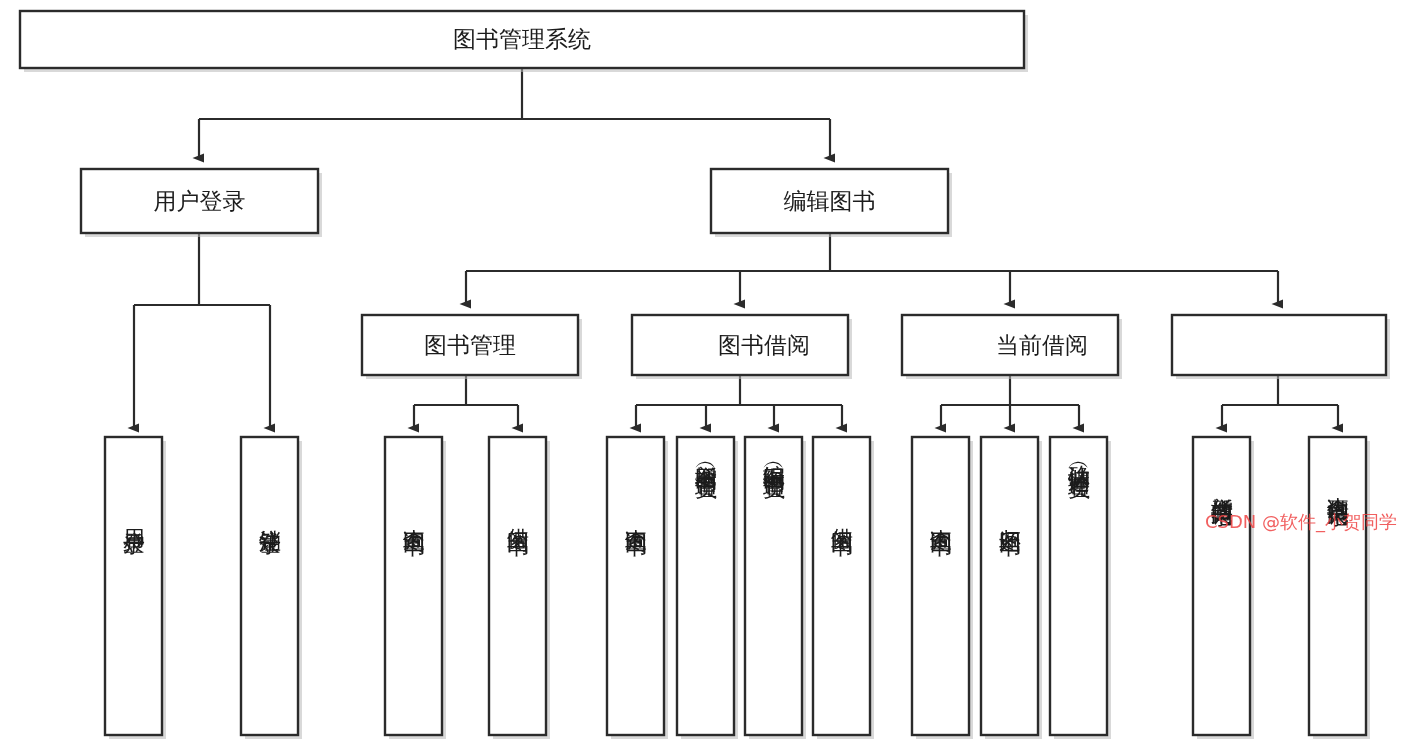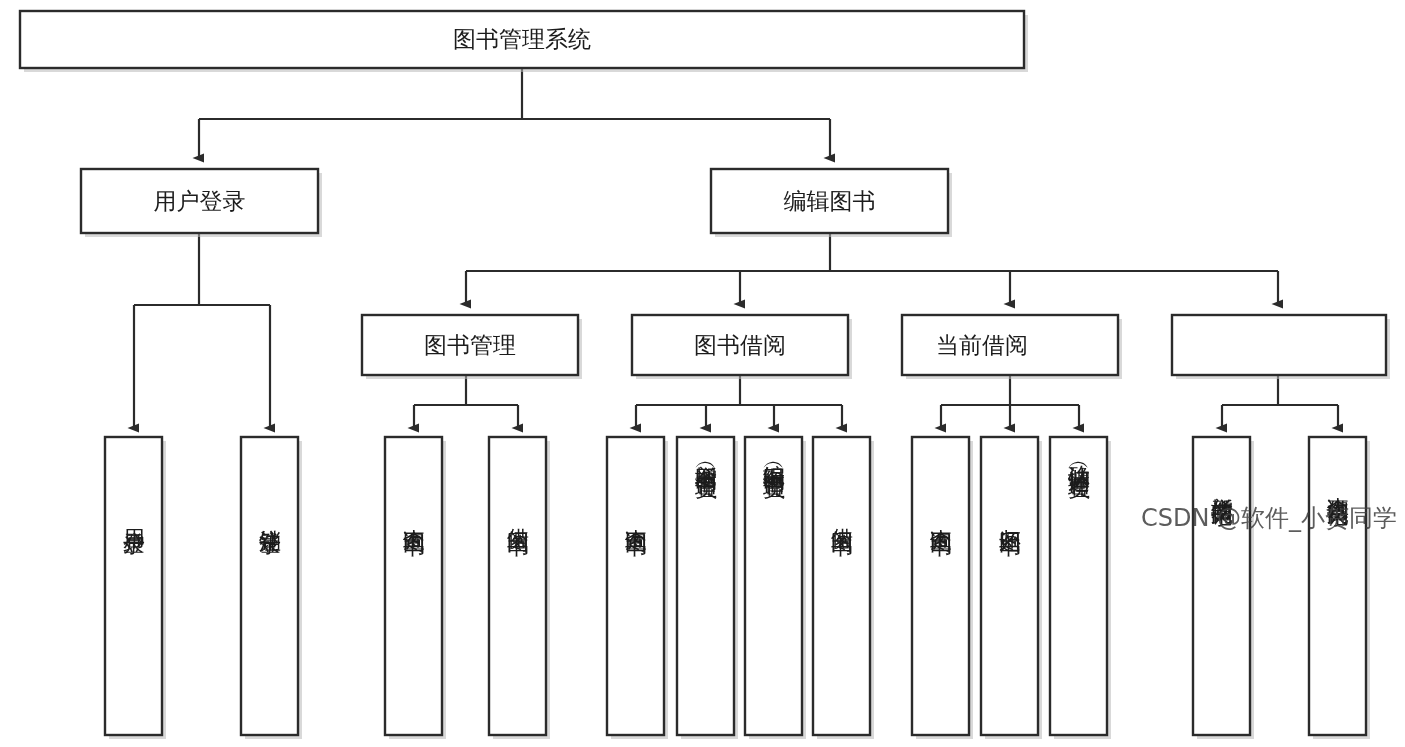--- a/index.html
+++ b/index.html
@@ -73,22 +73,22 @@
     font-family: "DejaVu Sans", "Liberation Sans", sans-serif;
     font-size: 23px;
     color: #1c1c1c;
     white-space: nowrap;
   }
   #watermark {
     position: absolute;
     right: 8px;
     bottom: 6px;
     font-family: "DejaVu Sans", "Liberation Sans", sans-serif;
-    font-size: 24px;
-    color: #404040;
+    font-size: 18px;
+    color: #ef4444;
     opacity: 0.85;
     white-space: nowrap;
   }
 </style>
 </head>
 <body>
 
 <div id="diagram-root">
 
   <svg class="diagram" viewBox="0 0 1405 747" xmlns="http://www.w3.org/2000/svg">
@@ -252,24 +252,24 @@
   <div class="hlabel-wrap" style="left:81px; top:169px; width:237px; height:64px;">
     <span class="hlabel-text">用户登录</span>
   </div>
   <div class="hlabel-wrap" style="left:711px; top:169px; width:237px; height:64px;">
     <span class="hlabel-text">编辑图书</span>
   </div>
 
   <div class="hlabel-wrap" style="left:362px; top:315px; width:216px; height:60px;">
     <span class="hlabel-text">图书管理</span>
   </div>
-  <div class="hlabel-wrap" style="left:632px; top:315px; width:216px; height:60px;">
+  <div class="hlabel-wrap" style="left:632px; top:315px; width:216px; height:60px;padding-left:24px;">
     <span class="hlabel-text">图书借阅</span>
   </div>
-  <div class="hlabel-wrap" style="left:856px; top:315px; width:216px; height:60px;padding-left:18px;">
+  <div class="hlabel-wrap" style="left:916px; top:315px; width:216px; height:60px;padding-left:18px;">
     <span class="hlabel-text">当前借阅</span>
   </div>
 
   <div class="vlabel-wrap" style="left:105px; top:437px; width:57px; height:298px; padding-top:74px;">
     <span class="vlabel-text">用户登录</span>
   </div>
   <div class="vlabel-wrap" style="left:241px; top:437px; width:57px; height:298px; padding-top:74px;">
     <span class="vlabel-text">注销登录</span>
   </div>
 

